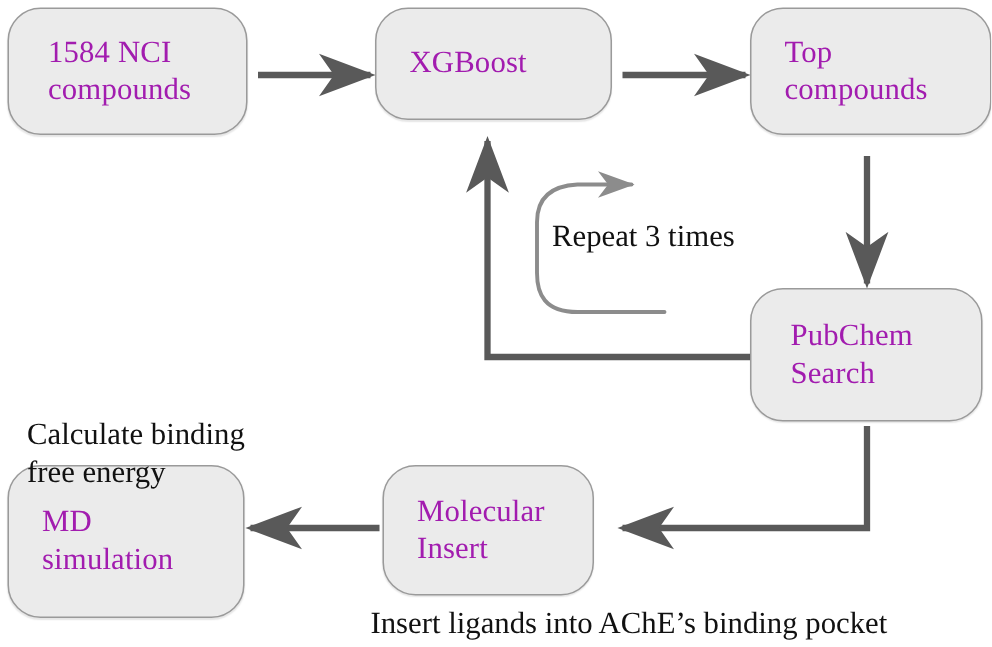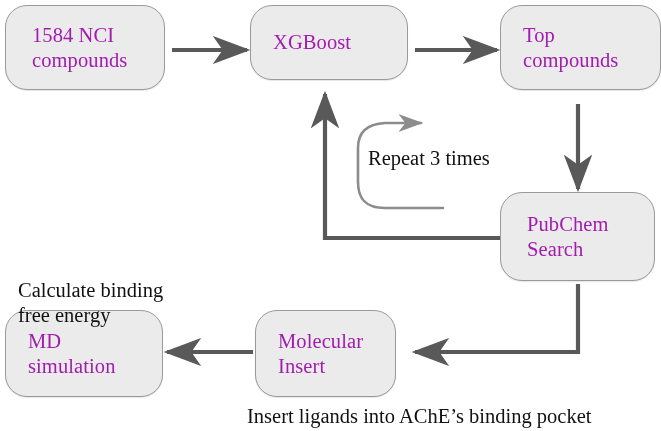--- a/index.html
+++ b/index.html
@@ -107,21 +107,21 @@
   <div class="node node-pad-c" style="left:500px; top:192px; width:155px; height:89px;">
     <span class="line">PubChem</span>
     <span class="line">Search</span>
   </div>
 
   <div class="node node-pad-b" style="left:255px; top:310px; width:141px; height:87px;">
     <span class="line">Molecular</span>
     <span class="line">Insert</span>
   </div>
 
-  <div class="node node-pad-b" style="left:5px; top:310px; width:158px; height:87px;">
+  <div class="node node-pad-b" style="left:5px; top:310px; width:158px; height:102px;">
     <span class="line">MD</span>
     <span class="line">simulation</span>
   </div>
 
   <div class="caption" style="left:368px; top:146px;">
     <span class="line">Repeat 3 times</span>
   </div>
 
   <div class="caption" style="left:18px; top:250px;margin-top:28px;">
     <span class="line">Calculate binding</span>

